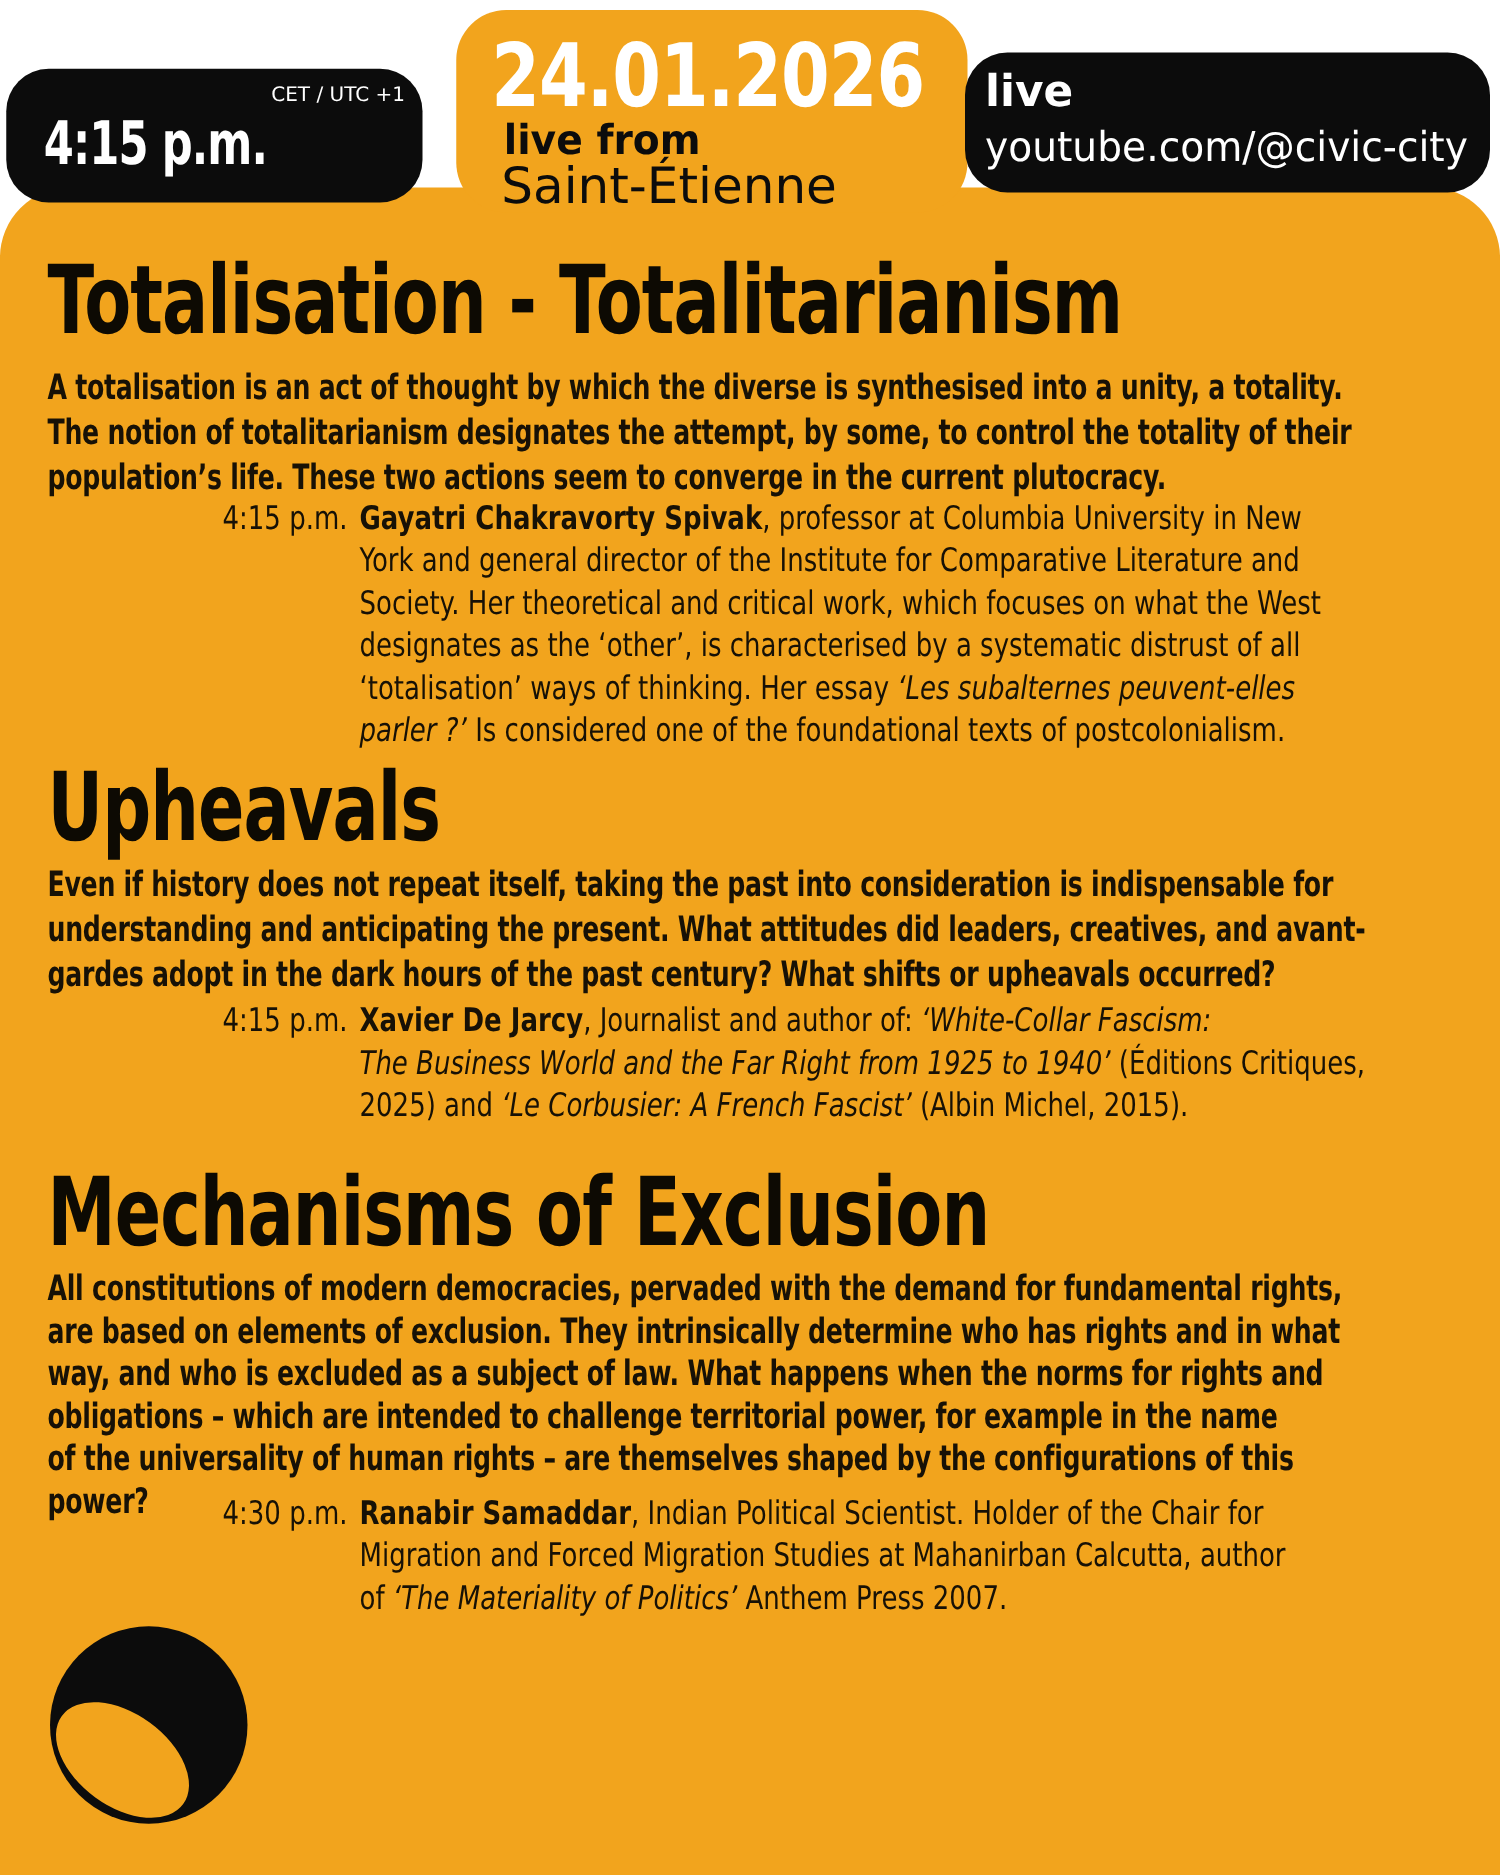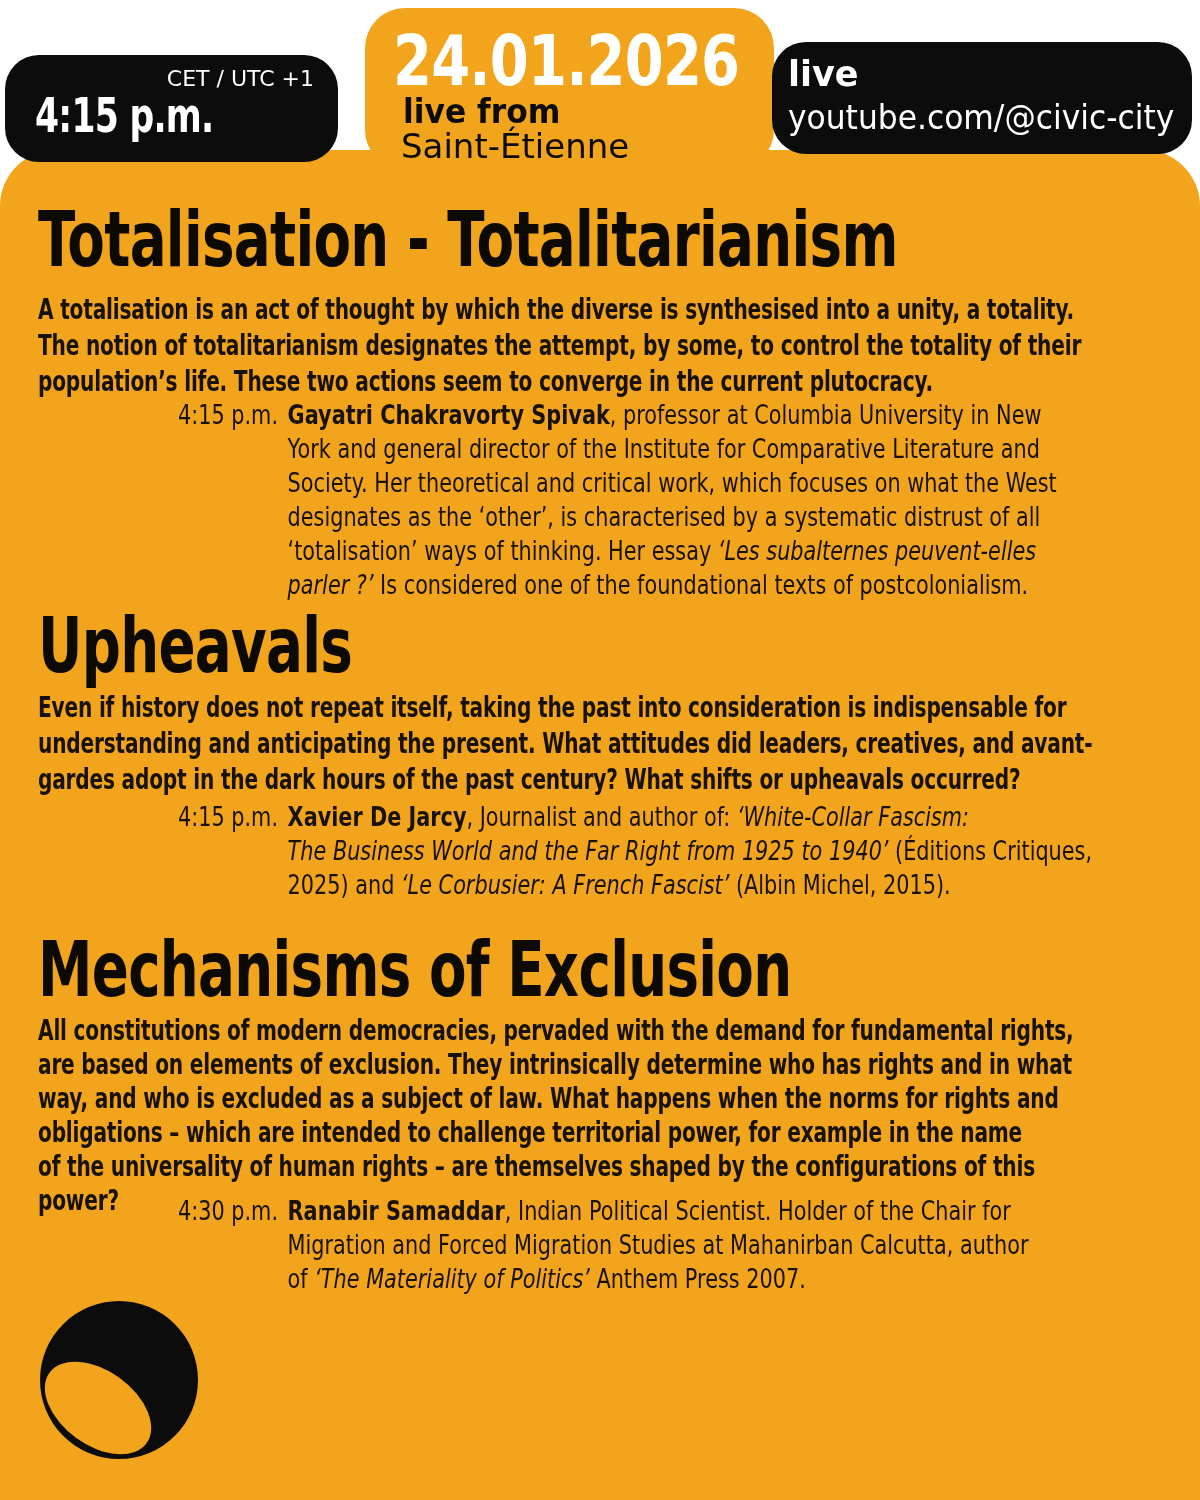--- a/index.html
+++ b/index.html
@@ -18,40 +18,40 @@
   .orange-main{
     position:absolute;left:0;top:150px;width:1200px;height:1350px;
     background:var(--orange);border-radius:56px 56px 0 0;z-index:1;
   }
   
   .time-block{
     position:absolute;left:5px;top:55px;width:333px;height:107px;
     background:var(--ink);border-radius:34px;z-index:4;color:#fff;
   }
   .time-block .tz{
-    position:absolute;right:24px;top:11px;font-size:22px;white-space:nowrap;
+    position:absolute;right:14px;top:11px;font-size:16px;white-space:nowrap;
   }
   .time-block .time{
     position:absolute;left:30px;top:32px;font-size:48px;font-weight:bold;
     white-space:nowrap;transform:scaleX(.72);transform-origin:left top;letter-spacing:-1px;
   }
   .date-block{
     position:absolute;left:365px;top:8px;width:409px;height:162px;
     background:var(--orange);border-radius:40px;z-index:3;
   }
   .date-block .date{
     position:absolute;left:28px;top:12px;font-size:70px;font-weight:bold;color:#fff;
     white-space:nowrap;transform:scaleX(.80);transform-origin:left top;letter-spacing:-1px;
   }
   .date-block .livefrom{
     position:absolute;left:38px;top:84px;font-size:33px;font-weight:bold;color:var(--ink);
     white-space:nowrap;transform:scaleX(.95);transform-origin:left top;
   }
   .date-block .city{
-    position:absolute;left:36px;top:118px;font-size:34px;color:var(--ink);white-space:nowrap;
+    position:absolute;left:36px;top:118px;font-size:40px;color:var(--ink);white-space:nowrap;
   }
   .stream-block{
     position:absolute;left:772px;top:42px;width:420px;height:112px;
     background:var(--ink);border-radius:34px;z-index:4;color:#fff;
   }
   .stream-block .live{
     position:absolute;left:16px;top:12px;font-size:35px;font-weight:bold;white-space:nowrap;
   }
   .stream-block .url{
     position:absolute;left:16px;top:56px;font-size:33px;white-space:nowrap;

